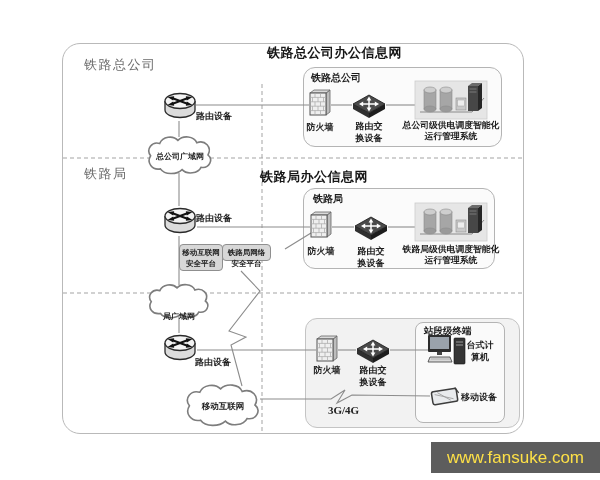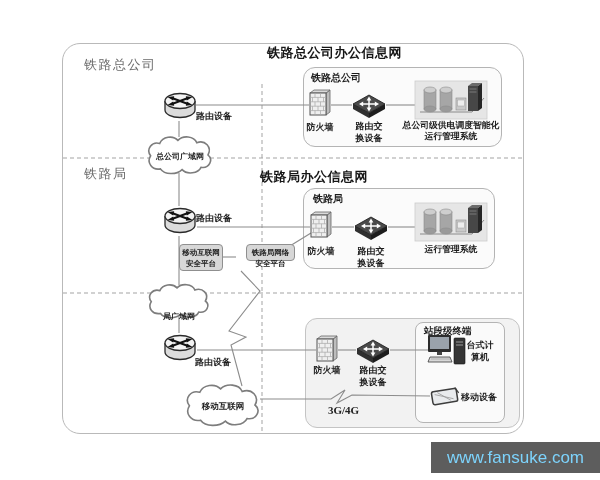--- a/index.html
+++ b/index.html
@@ -15,21 +15,21 @@
   .bigbox{background:#f2f2f2;border:1.5px solid #c4c4c4;border-radius:12px;}
   .termbox{background:#fafafa;border:1.5px solid #b4b4b4;border-radius:8px;}
   .boxlbl{font-size:10px;font-weight:bold;color:#1c1c1c;white-space:nowrap;}
   .lbl{font-size:9px;font-weight:bold;color:#1c1c1c;white-space:nowrap;}
   .lbl2{text-align:center;line-height:1.3;}
   .ln{display:block;}
   .pbox{background:#d7d7d7;border:1px solid #8f8f8f;border-radius:4px;
         font-size:7.5px;font-weight:bold;color:#222;text-align:center;line-height:1.45;padding-top:3px;box-sizing:border-box;}
   .cloudtxt{position:absolute;left:0;right:0;text-align:center;font-size:8px;font-weight:bold;color:#222;}
   .gword{font-size:11px;color:#222;font-family:"Liberation Serif",serif;font-weight:bold;}
-  .wmark{left:431px;top:442px;width:169px;height:31px;background:#5d5d5d;color:#7dd3fc;
+  .wmark{left:431px;top:442px;width:169px;height:31px;background:#5d5d5d;color:#fde047;
          font-size:17px;line-height:31px;text-align:center;}
   svg.ic{position:absolute;overflow:visible;}
 </style>
 </head>
 <body>
 
 <svg width="0" height="0" style="position:absolute">
 <defs>
   <path id="cloud-def" d="M22,44 C10,46 2,36 8,27 C1,18 10,8 21,11 C25,2 40,0 47,7 C54,0 70,1 74,10 C86,6 96,16 90,26 C98,32 92,44 80,42 C76,50 60,52 53,45 C45,52 28,52 22,44 Z" fill="#ffffff" stroke="#7d7d7d" stroke-width="1.6" vector-effect="non-scaling-stroke"></path>
   <g id="router-def">
@@ -189,21 +189,21 @@
   <span class="abs lbl" style="left:196px;top:212px;">路由设备</span>
   <svg class="ic" style="left:163px;top:333px;" width="34" height="30">
       <use href="#router-def"></use>
     </svg>
   <span class="abs lbl" style="left:195px;top:356px;">路由设备</span>
 
   <div class="abs pbox" style="left:179px;top:244px;width:44px;height:27px;">
     <span class="ln">移动互联网</span>
     <span class="ln">安全平台</span>
   </div>
-  <div class="abs pbox" style="left:246px;top:244px;width:49px;height:17px;">
+  <div class="abs pbox" style="left:222px;top:244px;width:49px;height:17px;">
     <span class="ln">铁路局网络</span>
     <span class="ln">安全平台</span>
   </div>
 
   <span class="abs side" style="left:84px;top:55px;">铁路总公司</span>
   <span class="abs title" style="left:267px;top:44px;">铁路总公司办公信息网</span>
   <span class="abs boxlbl" style="left:311px;top:71px;">铁路总公司</span>
   <svg class="ic" style="left:309px;top:89px;" width="22" height="30">
       <use href="#firewall-def"></use>
     </svg>
@@ -234,20 +234,21 @@
       <use href="#switch-def"></use>
     </svg>
   <div class="abs lbl lbl2" style="left:351px;top:246px;width:40px;">
     <span class="ln">路由交</span>
     <span class="ln">换设备</span>
   </div>
   <svg class="ic" style="left:415px;top:203px;" width="72" height="38">
       <use href="#server-def"></use>
     </svg>
   <div class="abs lbl lbl2" style="left:396px;top:244px;width:110px;font-size:8.8px;">
+    <span class="ln">铁路局级供电调度智能化</span>
     <span class="ln">运行管理系统</span>
   </div>
 
   <svg class="ic" style="left:316px;top:335px;" width="22" height="30">
       <use href="#firewall-def"></use>
     </svg>
   <span class="abs lbl lbl2" style="left:309px;top:365px;width:36px;">防火墙</span>
   <svg class="ic" style="left:356px;top:339px;" width="34" height="26">
       <use href="#switch-def"></use>
     </svg>

